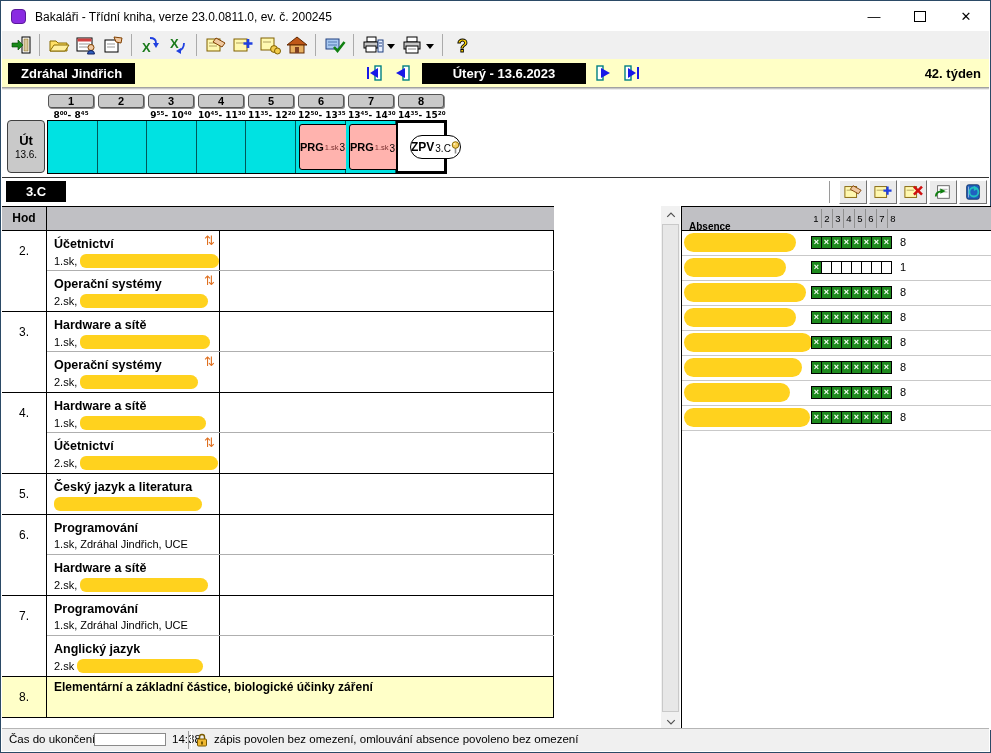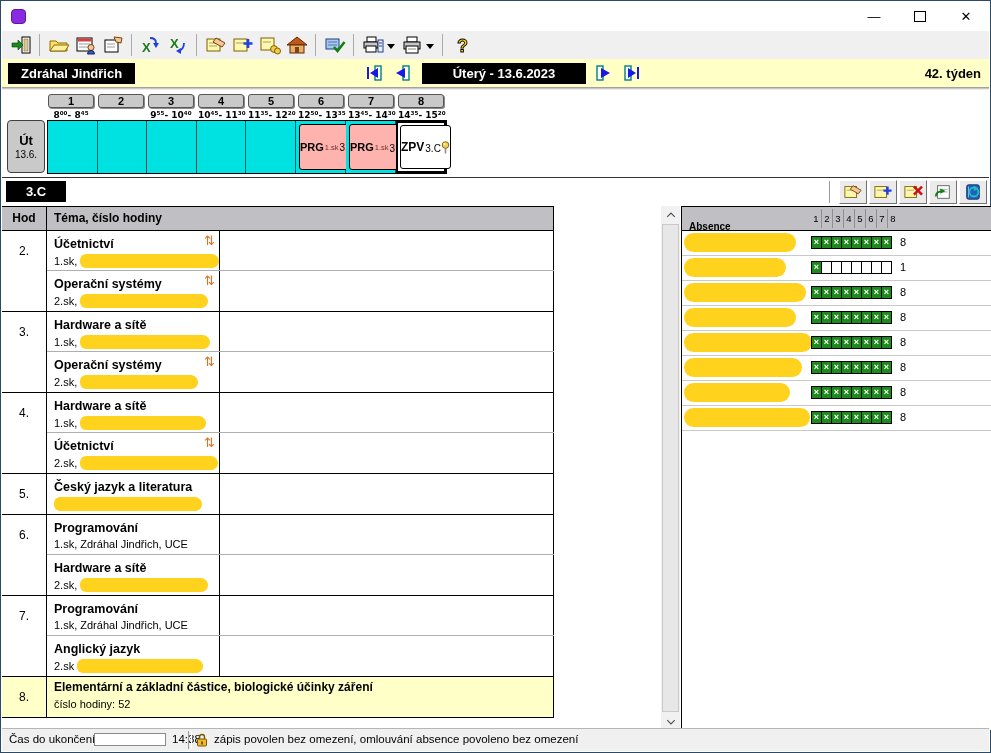--- a/index.html
+++ b/index.html
@@ -47,21 +47,21 @@
   .timecell{position:absolute;top:19px;width:46px;font-size:9px;font-weight:bold;text-align:center;
             font-family:"DejaVu Sans",sans-serif;white-space:nowrap;}
   .cellstrip{position:absolute;left:45px;top:29px;width:400px;height:54px;border:1px solid #000;
              box-sizing:border-box;display:flex;}
   .pcell{width:50px;box-sizing:border-box;border-right:1px solid #005858;background:#00E2E2;
          display:flex;align-items:stretch;}
   .pcell:last-child{border-right:none;}
   .pcell.sel{background:#fff;box-shadow:inset 0 0 0 2px #000;}
   .lesson-card{flex:1;margin:3px;background:#FFB3AE;border:1px solid #000;border-radius:3px;
                display:flex;flex-direction:row;align-items:center;justify-content:center;gap:1px;}
-  .lesson-card.white{background:#fff;margin:4px;}
+  .lesson-card.white{background:#fff;margin:14px;border-radius:16px;}
   .lc-subj{font-weight:bold;font-size:11px;color:#000;}
   .lc-grp{font-size:7.5px;color:#7A3030;}
   .lc-cls{font-size:10px;color:#000;display:flex;align-items:flex-end;}
   .sched-bottom-line{position:absolute;top:176px;left:1px;right:1px;height:1px;background:#333;}
 
   
   .classrow{position:absolute;top:178px;left:1px;right:1px;height:26px;background:#fff;}
   .class-label{left:4px;top:2px;width:60px;height:21px;}
   .rec-toolbar{position:absolute;right:2px;top:1px;display:flex;gap:2px;align-items:center;}
   .rbtn{width:28px;height:24px;background:#EBEBEB;border:1px solid;border-color:#fff #737373 #737373 #fff;
@@ -131,20 +131,21 @@
   .st-lock{position:absolute;left:194px;top:4px;}
   .st-msg{position:absolute;left:212px;top:4px;}
 </style>
 </head>
 <body>
 
 <div class="window">
 
   <div class="titlebar">
     <div class="app-icon"></div>
+    <div class="title-text">Bakaláři - Třídní kniha, verze 23.0.0811.0, ev. č. 200245</div>
     <div class="win-controls">
       <div class="wbtn">—</div>
       <div class="wbtn">
           <span class="max-box"></span>
         </div>
       <div class="wbtn">✕</div>
     </div>
   </div>
 
   <div class="toolbar">
@@ -405,21 +406,20 @@
             <circle cx="12" cy="10" r="5" fill="none" stroke="#20C0C0" stroke-width="2"></circle>
             <polygon points="12,3 17,6 12,9" fill="#20C0C0"></polygon>
           </svg>
       </div>
     </div>
   </div>
 
   <div class="lesson-table">
     <div class="lt-header">
       <div class="lt-h hod">Hod</div>
-      <div class="lt-h topic">Téma, číslo hodiny</div>
     </div>
 
     <div class="tg">
       <div class="tg-hod">2.</div>
       <div class="tg-rows">
         <div class="trow">
           <div class="t-subj"><span class="subj-name">Účetnictví</span><span class="swap-ico">⇅</span>
             <div class="detail-line">
                 <span>1.sk,</span>
                 <span class="blob" style="width:150px;"></span>
@@ -546,21 +546,20 @@
         </div>
       </div>
     </div>
 
     <div class="tg hl">
       <div class="tg-hod">8.</div>
       <div class="tg-rows">
         <div class="trow">
           <div class="t-topic">
             <div class="topic-title">Elementární a základní částice, biologické účinky záření</div>
-            <div class="topic-detail">číslo hodiny: 52</div>
           </div>
         </div>
       </div>
     </div>
   </div>
 
   <div class="vscroll">
     <div class="vs-btn" style="top:0;">
       <svg width="12" height="8" viewBox="0 0 16 9">
           <polyline points="3,7 8,2 13,7" stroke="#505050" stroke-width="1.6" fill="none"></polyline>

